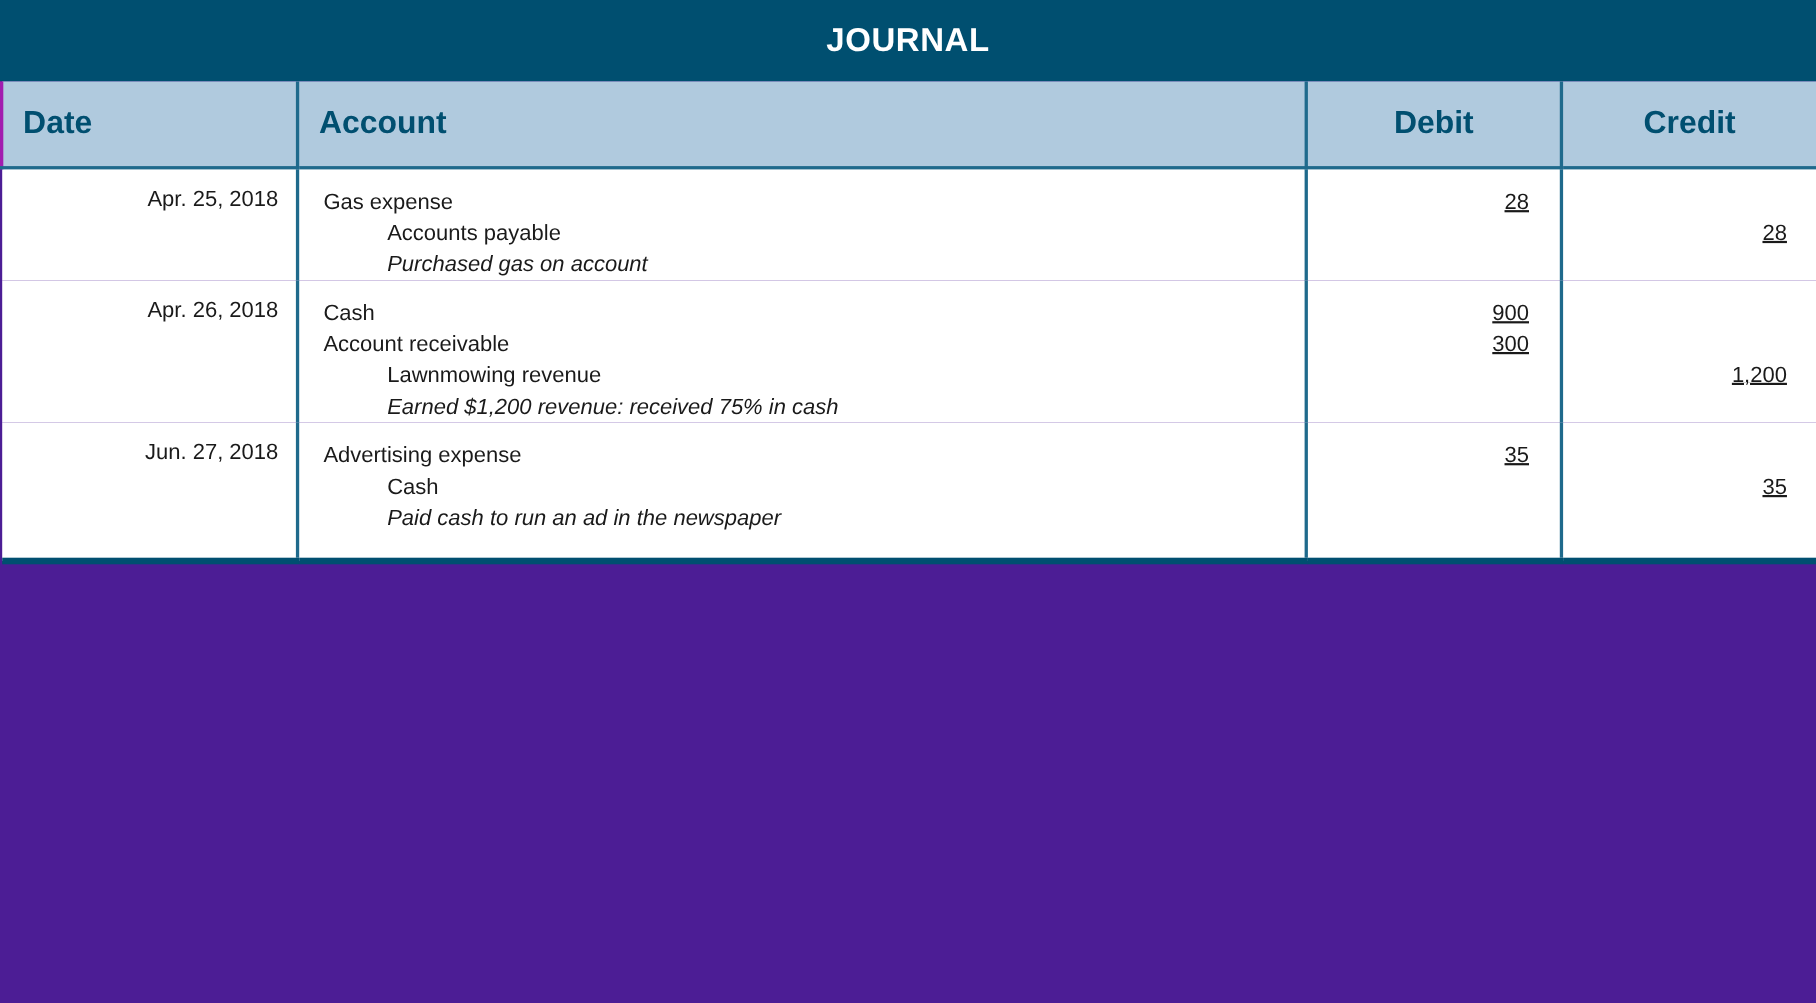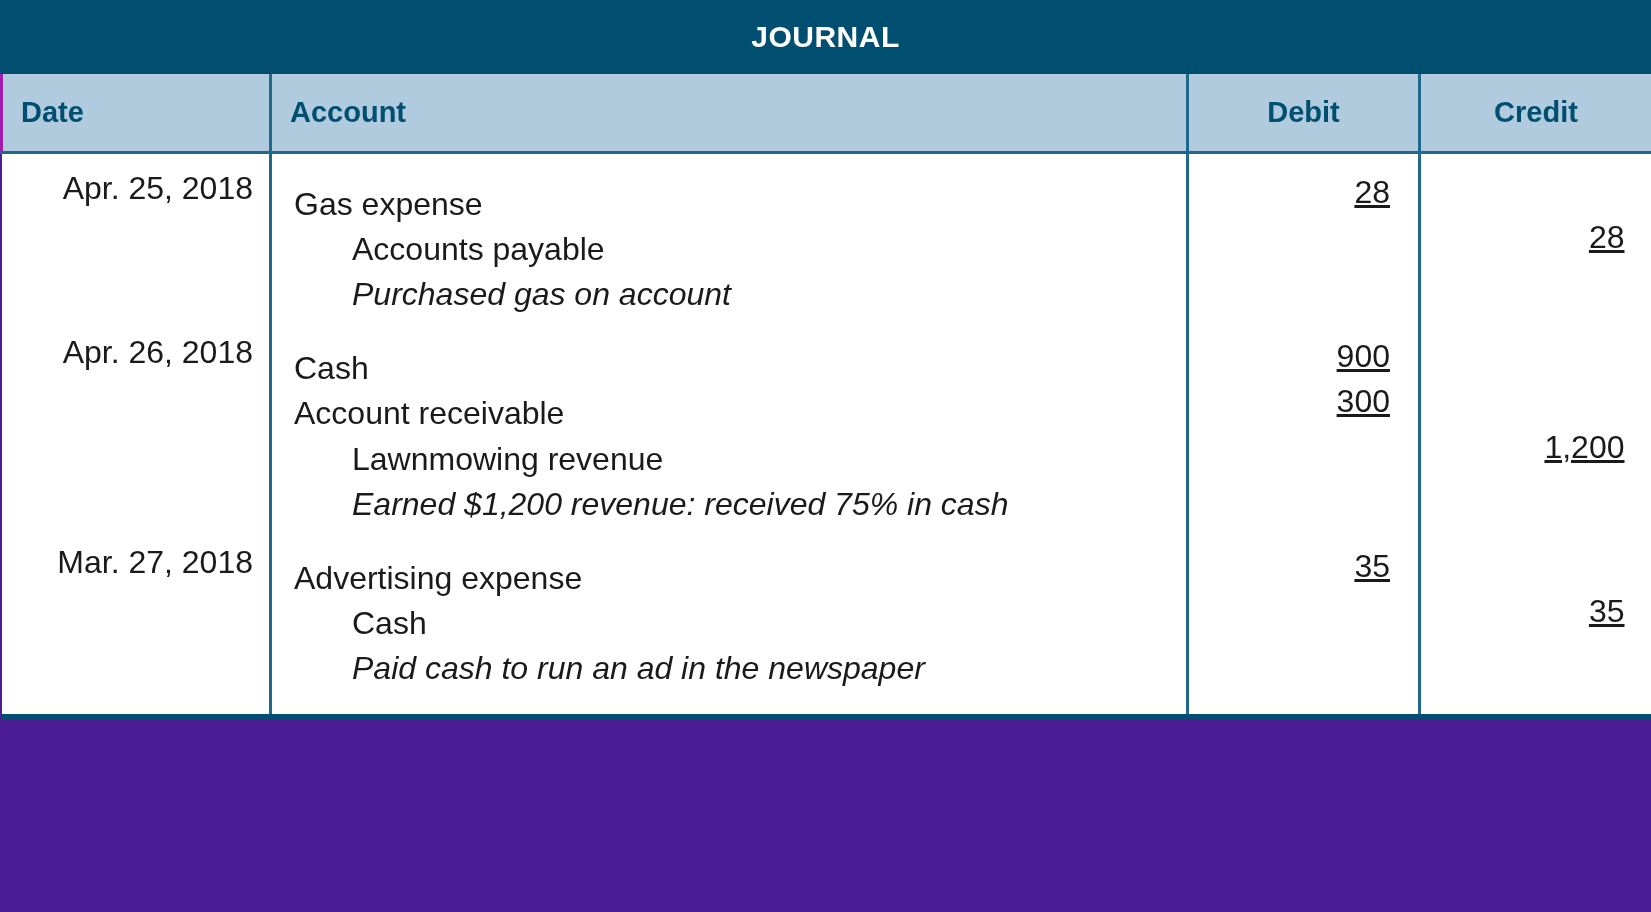--- a/index.html
+++ b/index.html
@@ -55,35 +55,35 @@
     padding: 0 18px;
   }
   thead th.th-date   { text-align: left;   border-left: 3px solid #a21caf; }
   thead th.th-acct   { text-align: left; }
   thead th.th-debit  { text-align: center; }
   thead th.th-credit { text-align: center; border-right: 3px solid #B0CADE; }
 
   tbody td {
     background: #ffffff;
     color: #1a1a1a;
-    font-size: 32px;
+    font-size: 20px;
     vertical-align: top;
     box-sizing: border-box;
     border-left: 3px solid #1F6A8C;
     border-right: 3px solid #1F6A8C;
     padding: 0;
   }
   tbody td.cell-date {
     border-left: none;
     text-align: right;
     padding: 16px 16px 0 0;
     white-space: nowrap;
   }
   tbody td.cell-acct {
-    padding: 28px 0 0 22px;
+    padding: 16px 0 0 22px;
   }
   tbody td.cell-debit {
     text-align: right;
     padding: 16px 28px 0 0;
   }
   tbody td.cell-credit {
     border-right: none;
     text-align: right;
     padding: 16px 28px 0 0;
   }
@@ -167,21 +167,21 @@
             <div class="amt-line blank">&nbsp;</div>
           </td>
           <td class="cell-credit">
             <div class="amt-line blank">&nbsp;</div>
             <div class="amt-line blank">&nbsp;</div>
             <div class="amt-line">1,200</div>
             <div class="amt-line blank">&nbsp;</div>
           </td>
         </tr>
         <tr>
-          <td class="cell-date">Mar. 27, 2018</td>
+          <td class="cell-date">Jun. 27, 2018</td>
           <td class="cell-acct">
             <div class="acct-line">Advertising expense</div>
             <div class="acct-line indent">Cash</div>
             <div class="acct-line memo">Paid cash to run an ad in the newspaper</div>
           </td>
           <td class="cell-debit">
             <div class="amt-line">35</div>
             <div class="amt-line blank">&nbsp;</div>
             <div class="amt-line blank">&nbsp;</div>
           </td>

